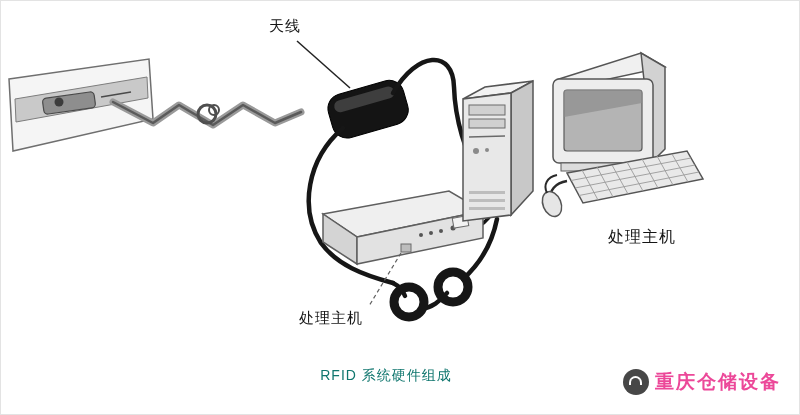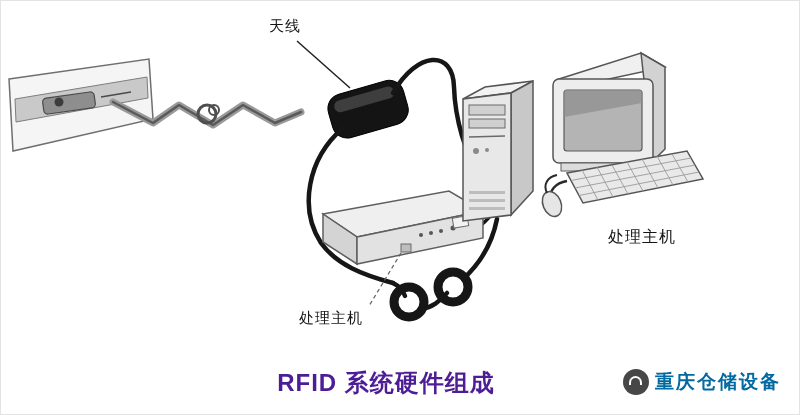--- a/index.html
+++ b/index.html
@@ -22,23 +22,23 @@
     white-space: nowrap;
   }
   .label-antenna { left: 268px; top: 16px; }
   .label-tag     { left: 52px;  top: 158px; }
   .label-reader  { left: 298px; top: 308px; }
   .label-host    { left: 572px; top: 226px; font-size: 16px; margin-left: 35px; }
   .diagram-title {
     position: absolute;
     left: 235px; top: 366px; width: 300px;
     text-align: center;
-    font-size: 24px;
-    font-weight: bold;
-    color: #4c1d95;
+    font-size: 14px;
+    font-weight: normal;
+    color: #0f766e;
     letter-spacing: 1px;
   }
   .watermark {
     position: absolute;
     right: 18px; top: 368px;
     display: flex;
     align-items: center;
     gap: 6px;
   }
   .watermark-logo {
@@ -54,21 +54,21 @@
     left: 6px; top: 7px;
     width: 13px; height: 9px;
     border: 2.5px solid #ffffff;
     border-bottom: none;
     border-radius: 13px 13px 0 0;
     box-sizing: border-box;
   }
   .watermark-text {
     font-size: 19px;
     font-weight: bold;
-    color: #0369a1;
+    color: #ec4899;
     letter-spacing: 2px;
     white-space: nowrap;
   }
 </style>
 </head>
 <body>
 
 <div id="canvas">
 
   <svg id="diagram-svg" width="800" height="415" viewBox="0 0 800 415">

